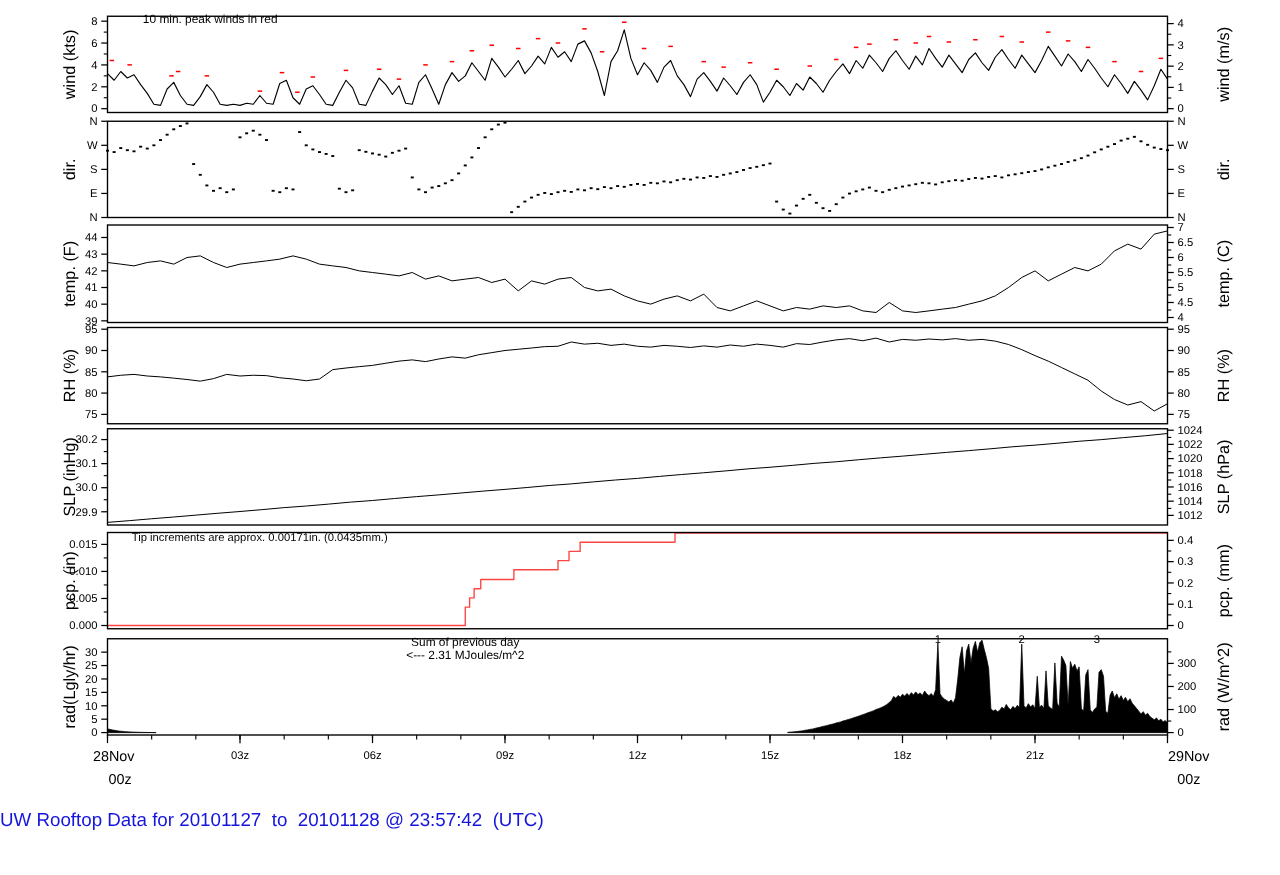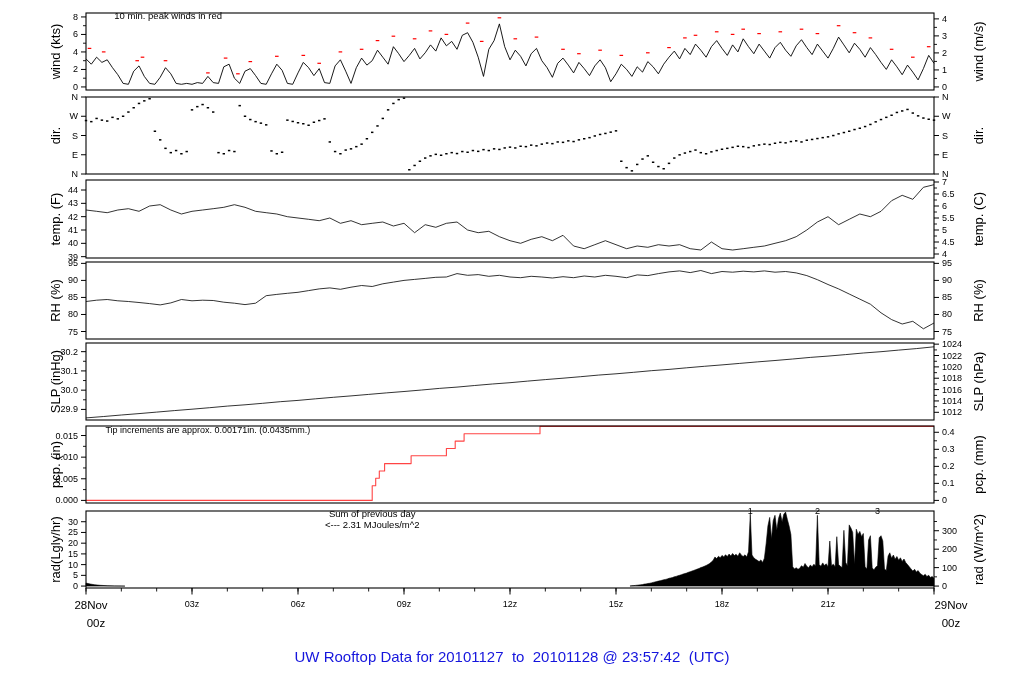--- a/index.html
+++ b/index.html
@@ -1,20 +1,20 @@
 <!DOCTYPE html>
 <html><head>
 <meta charset="utf-8">
 <style>
   html,body{margin:0;padding:0;background:#ffffff;}
   .page{position:relative;width:1024px;height:700px;background:#ffffff;overflow:hidden;
         font-family:"Liberation Sans",sans-serif;}
   #plot-svg{position:absolute;left:0;top:0;}
   #plot-svg text{font-family:"Liberation Sans","DejaVu Sans",sans-serif;fill:#000;}
-  .chart-title{position:absolute;top:648px;left:0;width:1024px;text-align:center;
+  .chart-title{position:absolute;top:648px;left:0;width:1024px;text-align:left;
                font-size:15px;white-space:pre;}
 </style>
 </head>
 <body>
 
 <div class="page">
   <svg id="plot-svg" width="1024" height="645" viewBox="0 0 1024 645">
       <g>
         <path d="M86.0,58.9L91.3,64.2L96.6,57.2L101.9,62.4L107.2,59.8L112.5,67.7L117.8,74.7L123.1,83.4L128.4,84.3L133.7,71.2L139.0,65.9L144.3,76.4L149.6,83.4L154.9,84.3L160.2,77.3L165.5,67.7L170.8,73.8L176.1,83.4L181.4,84.3L186.7,83.4L192.0,84.3L197.3,82.6L202.6,83.4L207.9,76.4L213.2,82.6L218.5,83.4L223.8,66.8L229.1,64.2L234.4,78.2L239.7,83.4L245.0,71.2L250.3,68.6L255.6,75.6L260.9,83.4L266.2,84.3L271.5,73.8L276.8,64.2L282.1,70.3L287.4,83.4L292.7,84.3L298.0,72.9L303.3,62.4L308.6,67.7L313.9,75.6L319.2,68.6L324.5,82.6L329.8,83.4L335.1,65.9L340.4,59.8L345.7,71.2L351.0,83.4L356.3,67.7L361.6,58.1L366.9,65.1L372.2,60.7L377.5,50.2L382.8,57.2L388.1,64.2L393.4,46.7L398.7,53.7L404.0,61.6L409.3,55.4L414.6,48.4L419.9,58.9L425.2,52.8L430.5,44.9L435.8,51.1L441.1,37.9L446.4,45.8L451.7,41.4L457.0,49.3L462.3,35.3L467.6,32.7L472.9,42.3L478.2,57.2L483.5,76.4L488.8,49.3L494.1,40.6L499.4,23.9L504.7,46.7L510.0,59.8L515.3,50.2L520.6,56.3L525.9,65.9L531.2,53.7L536.5,48.4L541.8,60.7L547.1,67.7L552.4,77.3L557.7,63.3L563.0,58.1L568.3,65.1L573.6,72.9L578.9,62.4L584.2,68.6L589.5,75.6L594.8,65.9L600.1,59.8L605.4,67.7L610.7,81.7L616.0,73.8L621.3,64.2L626.6,69.4L631.9,76.4L637.2,66.8L642.5,72.1L647.8,61.6L653.1,66.8L658.4,73.8L663.7,64.2L669.0,57.2L674.3,51.1L679.6,58.9L684.9,48.4L690.2,54.6L695.5,44.1L700.8,50.2L706.1,57.2L711.4,46.7L716.7,40.6L722.0,48.4L727.3,55.4L732.6,44.9L737.9,51.9L743.2,38.8L748.5,46.7L753.8,53.7L759.1,44.1L764.4,51.1L769.7,58.1L775.0,47.6L780.3,42.3L785.6,50.2L790.9,56.3L796.2,45.8L801.5,39.7L806.8,47.6L812.1,54.6L817.4,44.1L822.7,51.1L828.0,58.1L833.3,48.4L838.6,37.1L843.9,44.9L849.2,52.8L854.5,43.2L859.8,49.3L865.1,57.2L870.4,47.6L875.7,54.6L881.0,62.4L886.3,69.4L891.6,59.8L896.9,66.8L902.2,74.7L907.5,65.1L912.8,72.1L918.1,79.9L923.4,68.6L928.7,55.4L934.0,63.3" fill="none" stroke="#000000" stroke-width="0.9" stroke-linejoin="round"></path>
         <rect x="87.7" y="47.8" width="3.6" height="1.2" fill="#ff0000"></rect>

